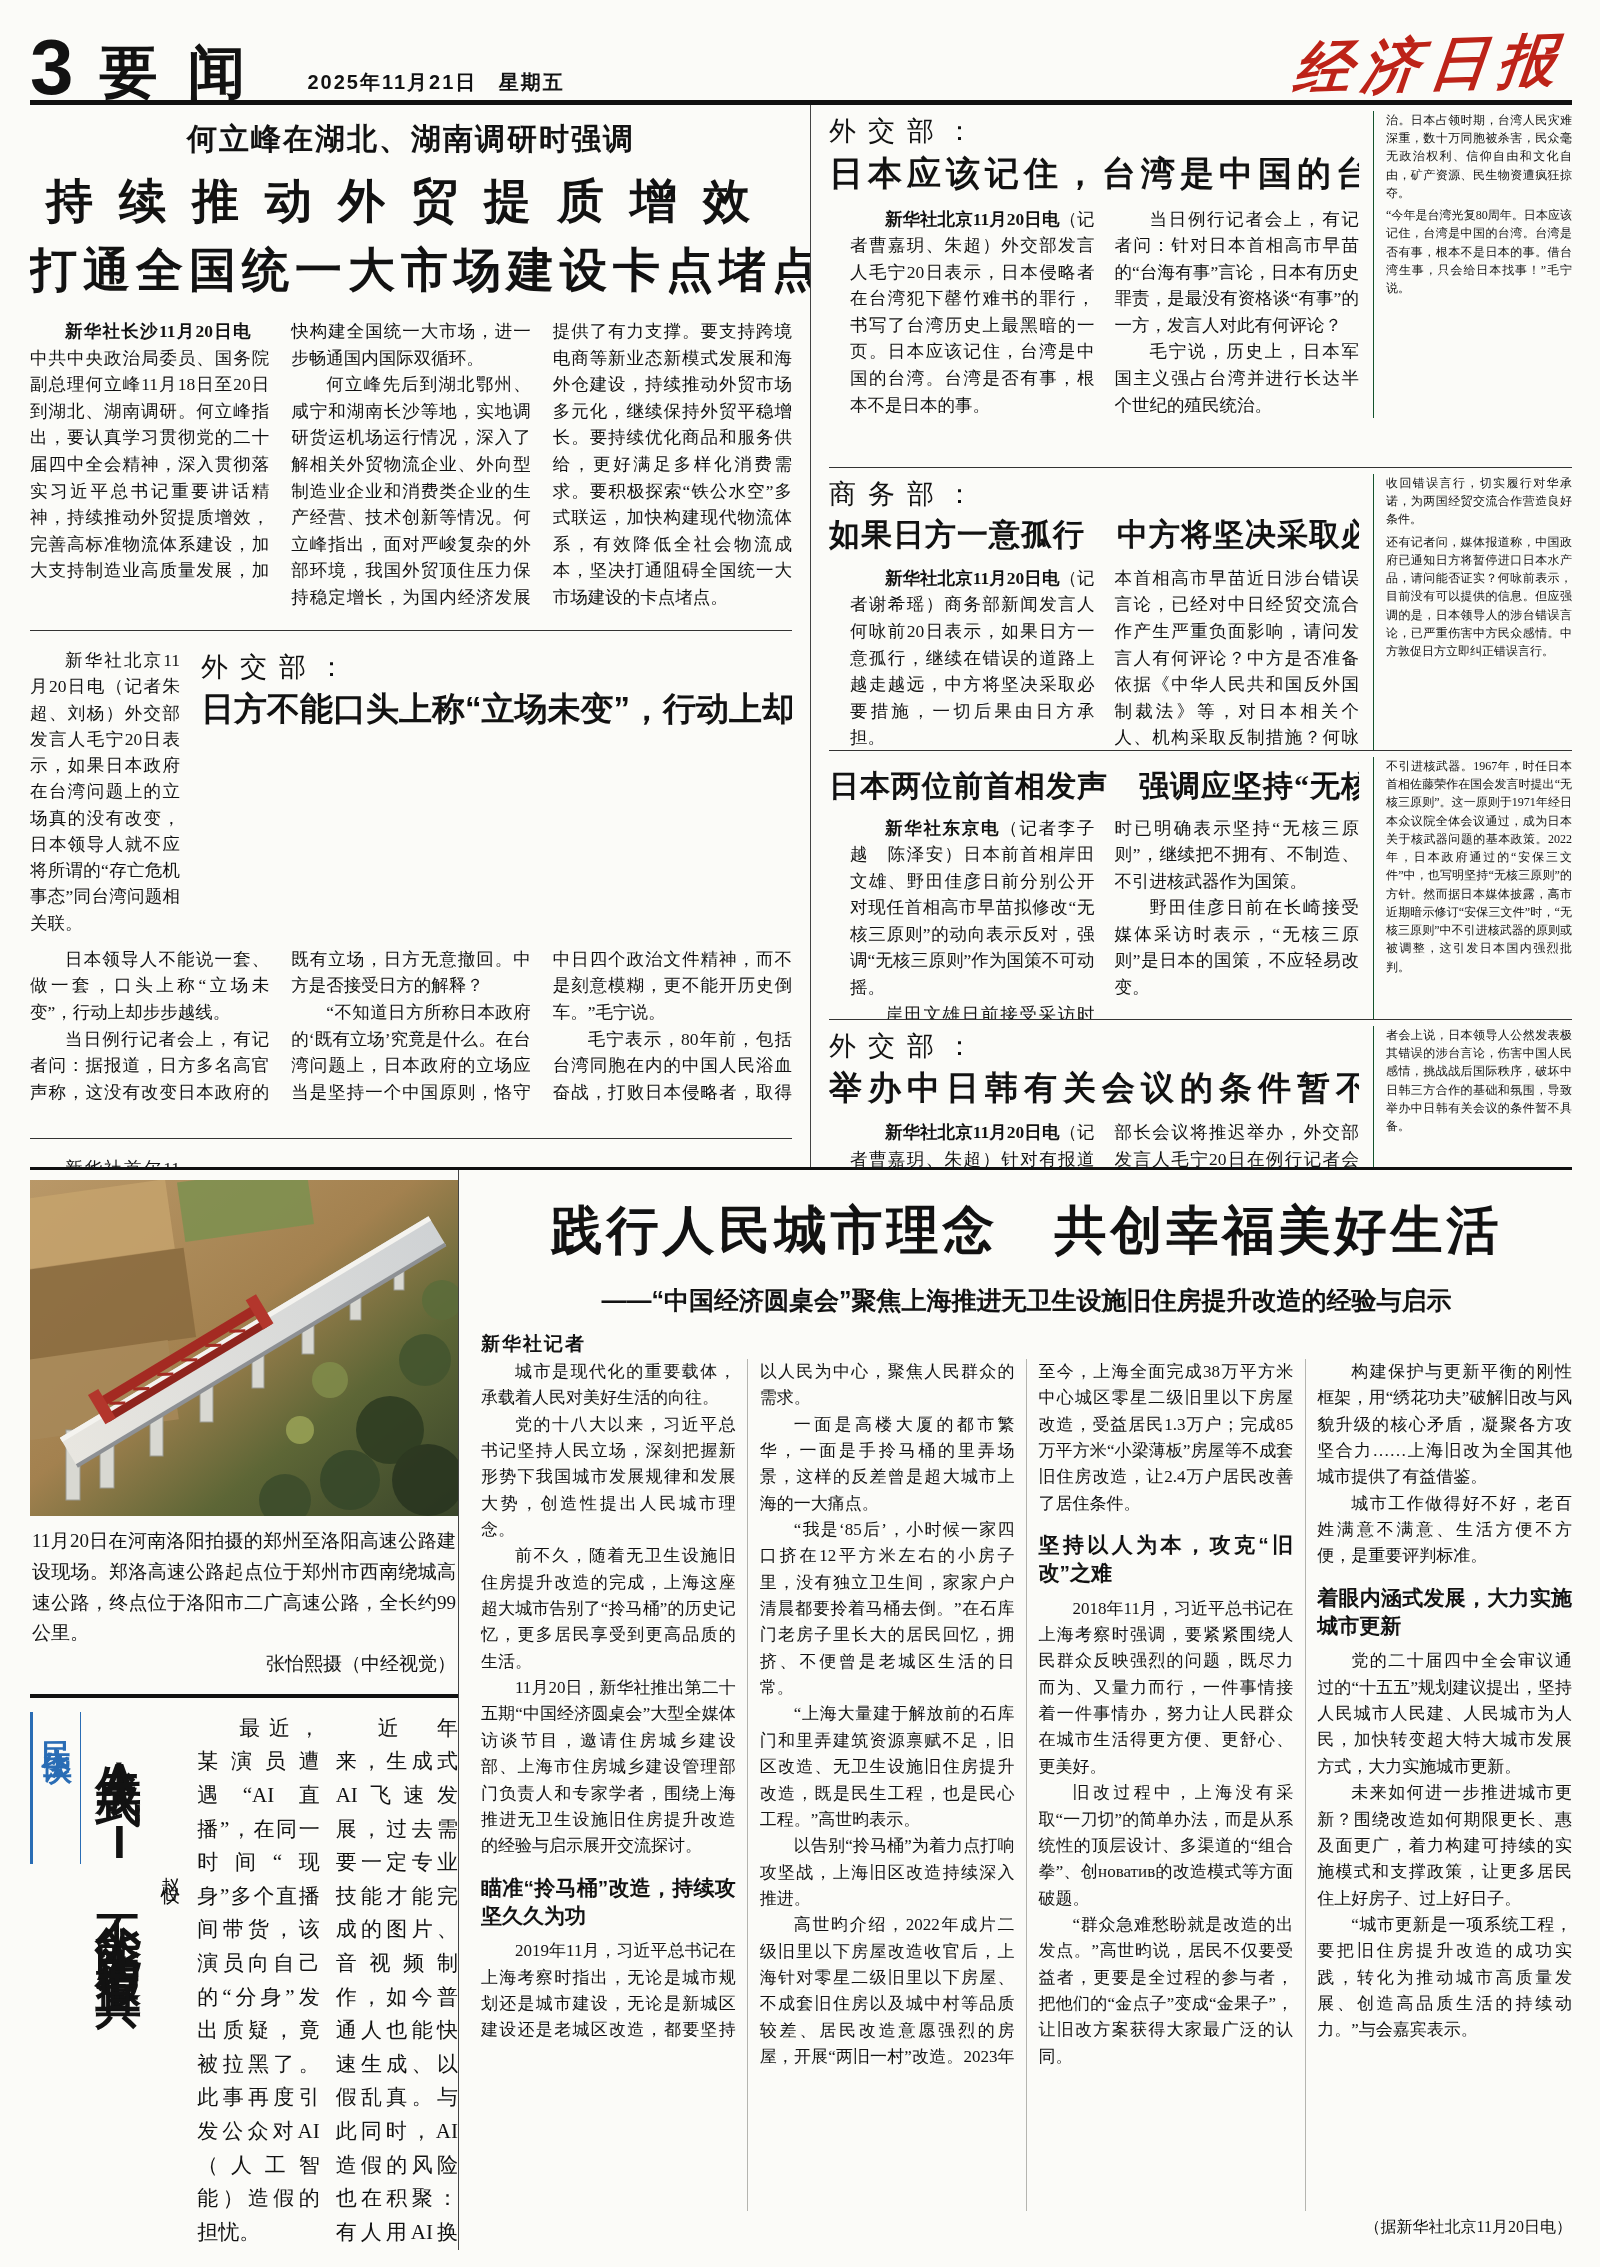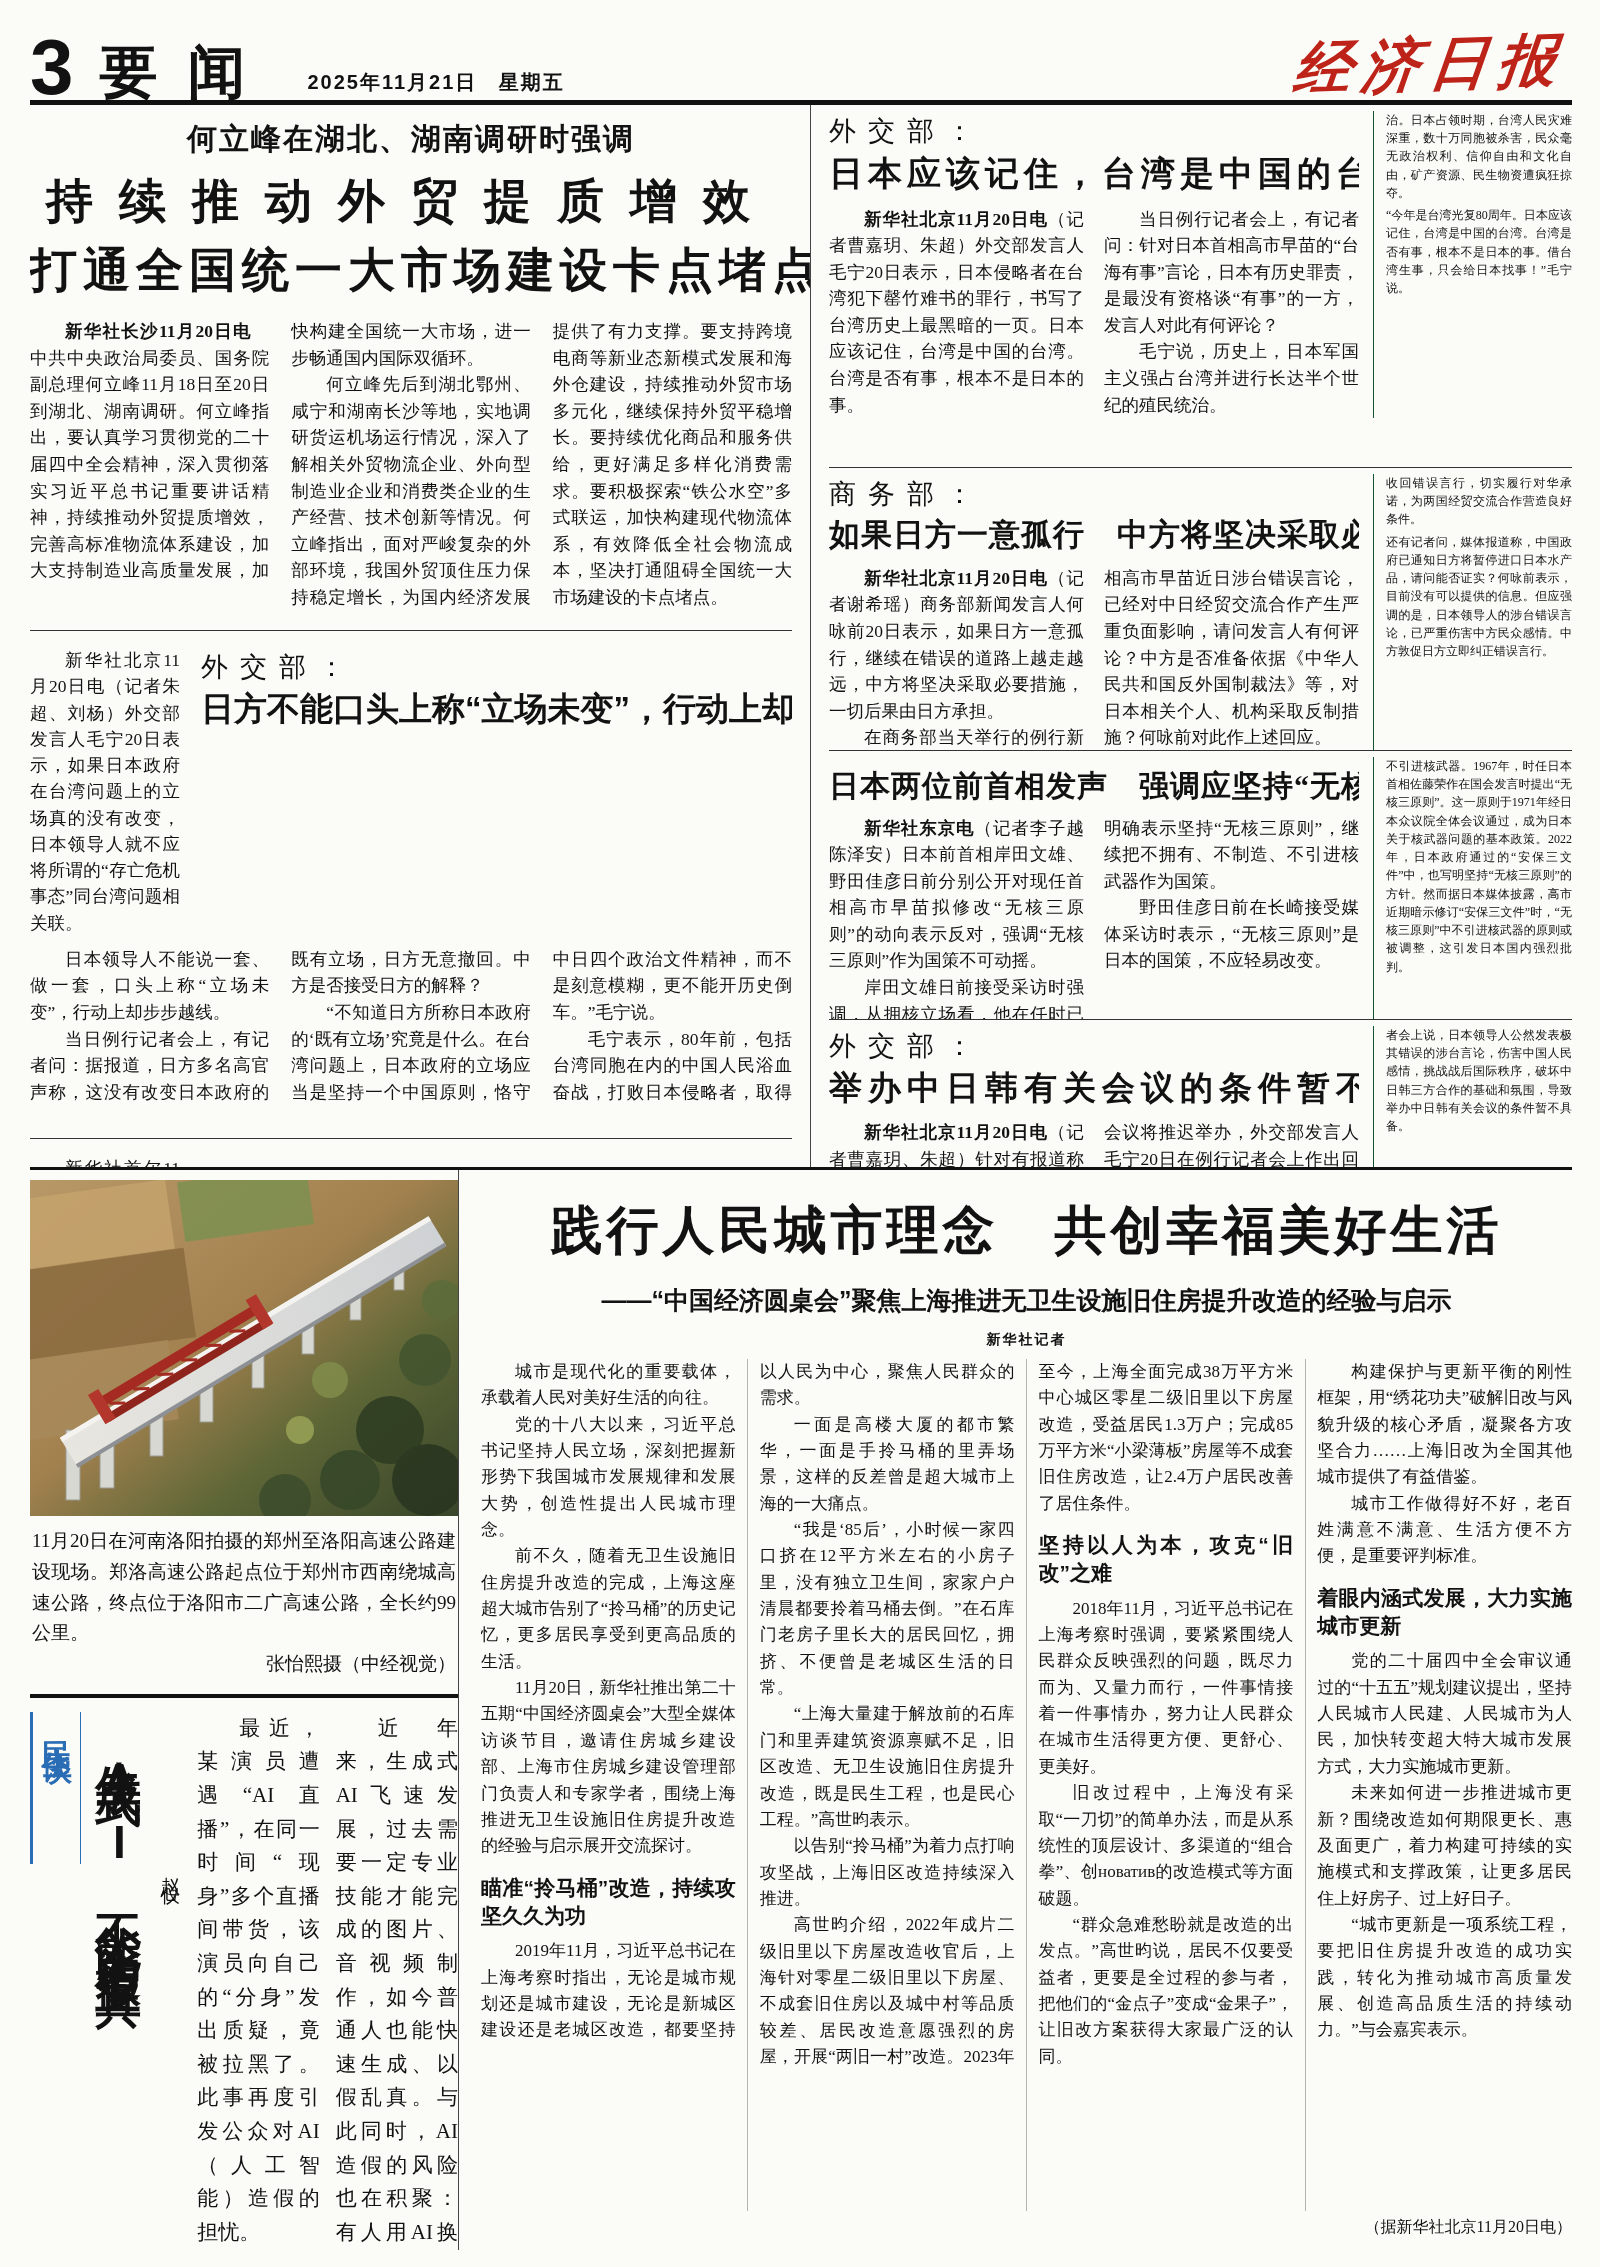--- a/index.html
+++ b/index.html
@@ -11,21 +11,21 @@
   .pgnum{font-family:"Liberation Sans","DejaVu Sans",sans-serif;font-weight:900;font-size:78px;line-height:.85;}
   .sectionname{font-weight:900;font-size:58px;letter-spacing:30px;margin-left:26px;line-height:.95;}
   .dateline{font-family:"Liberation Sans","DejaVu Sans",sans-serif;font-weight:700;font-size:20px;margin-left:32px;margin-bottom:4px;letter-spacing:2px;}
   .logo{position:absolute;right:6px;bottom:6px;color:#bd2318;font-size:58px;font-weight:900;
         font-style:italic;letter-spacing:10px;transform:rotate(-2deg) skewX(-8deg);line-height:1;}
   
   .body{font-size:17.5px;line-height:1.52;text-align:justify;}
   .body p{margin:0;text-indent:2em;}
   .body p b{font-weight:700;}
   .cols3{column-count:3;column-gap:22px;}
-  .cols2{column-count:2;column-gap:20px;}
+  .cols2{column-count:2;column-gap:20px;margin-left:21px;}
   h3.sub{font-family:"Liberation Sans","DejaVu Sans",sans-serif;font-size:21px;font-weight:700;margin:14px 0 8px;text-indent:0;line-height:1.35;}
   .dept{font-size:27px;letter-spacing:12px;margin:2px 0 4px;font-weight:400;}
   
   .top{display:flex;height:1062px;overflow:hidden;border-bottom:3px solid #111;}
   .top-left{width:762px;padding-right:18px;border-right:1px solid #444;overflow:hidden;}
   .top-right{flex:1;padding-left:18px;overflow:hidden;}
   .kicker{text-align:center;font-weight:700;font-size:30px;margin:14px 0 10px;letter-spacing:2px;}
   .a1-l1{font-family:"Liberation Sans","DejaVu Sans",sans-serif;font-weight:900;font-size:47px;text-align:center;letter-spacing:26px;white-space:nowrap;}
   .a1-l2{font-family:"Liberation Sans","DejaVu Sans",sans-serif;font-weight:900;font-size:47px;text-align:right;letter-spacing:6px;white-space:nowrap;margin-top:6px;}
   .a1-body{margin-top:16px;height:300px;overflow:hidden;}
@@ -57,21 +57,21 @@
   .ms-label{writing-mode:vertical-rl;text-orientation:upright;color:#2a6db5;font-size:30px;font-weight:700;
             height:140px;border-left:3px solid #2a6db5;border-right:1px solid #2a6db5;padding:6px 3px;letter-spacing:6px;}
   .ms-title{writing-mode:vertical-rl;text-orientation:upright;font-family:"Liberation Sans","DejaVu Sans",sans-serif;
             font-weight:900;font-size:46px;letter-spacing:10px;line-height:1.05;margin-top:12px;}
   .ms-author{writing-mode:vertical-rl;text-orientation:upright;font-size:19px;margin-top:150px;letter-spacing:4px;}
   .ms-body{flex:1;column-count:2;column-gap:16px;font-size:21px;line-height:1.6;text-align:justify;overflow:hidden;}
   .ms-body p{margin:0;text-indent:2em;}
   .c-wrap{flex:1;border-left:1px solid #444;padding-left:22px;overflow:hidden;}
   .c-title{font-weight:900;font-size:52px;text-align:center;letter-spacing:4px;margin-top:26px;white-space:nowrap;}
   .c-sub{font-family:"Liberation Sans","DejaVu Sans",sans-serif;font-weight:700;font-size:25px;text-align:center;margin-top:18px;}
-  .c-byline{text-align:center;font-size:14px;font-weight:700;margin:14px 0 10px;letter-spacing:2px;}
+  .c-byline{font-size:19px;font-weight:700;margin:14px 0 2px;letter-spacing:2px;}
   .c-body{column-count:4;column-gap:24px;column-rule:1px solid #b5b5b0;height:852px;overflow:hidden;
           font-size:17px;line-height:1.55;text-align:justify;}
   .c-body p{margin:0;text-indent:2em;}
   .c-close{text-align:right;font-size:16px;margin-top:6px;}
 </style>
 </head>
 <body>
 
 <div class="page">
 

